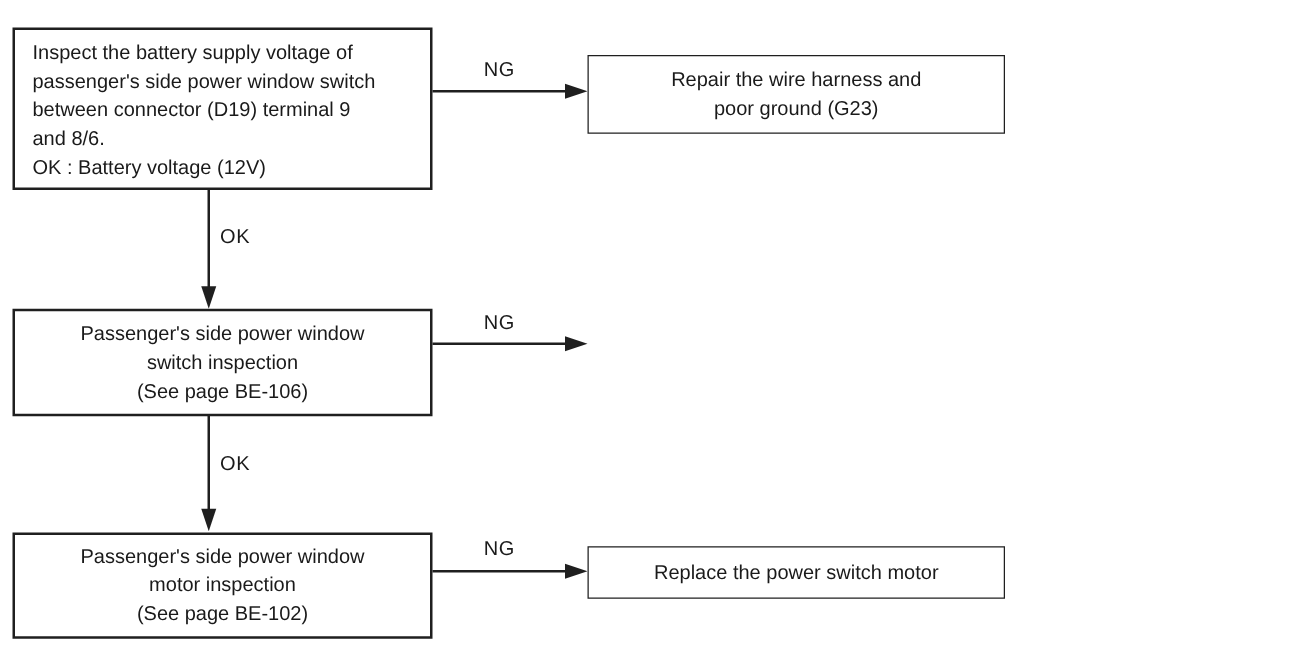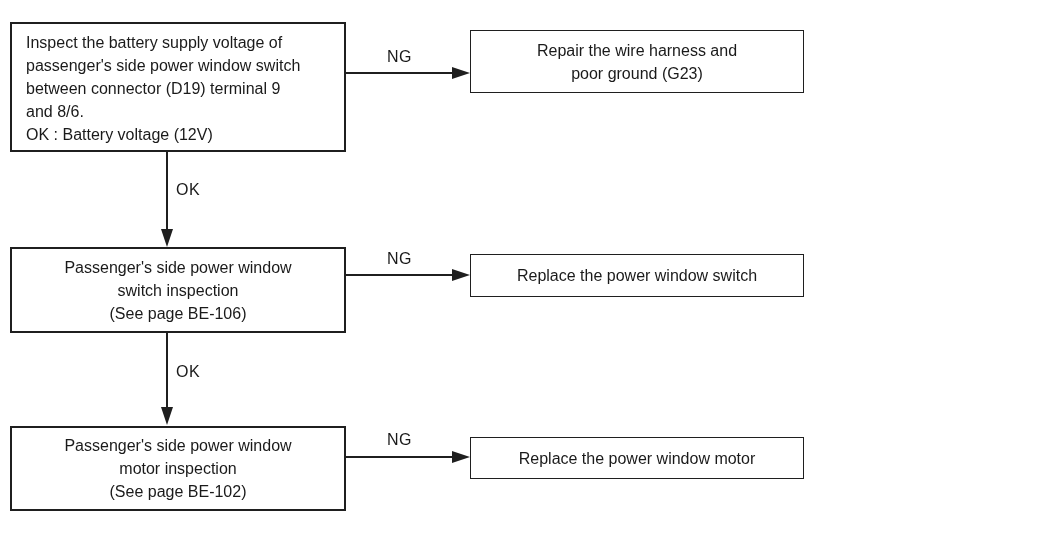--- a/index.html
+++ b/index.html
@@ -81,44 +81,43 @@
   <div class="node left-text" style="left:10px; top:22px; width:336px; height:130px;">Inspect the battery supply voltage of
 passenger's side power window switch
 between connector (D19) terminal 9
 and 8/6.
 OK : Battery voltage (12V)</div>
 
   <div class="hline" style="left:346px; top:72px; width:107px;"></div>
   <div class="arrow-right" style="left:452px; top:67px;"></div>
   <div class="edge-label" style="left:387px; top:48px;">NG</div>
 
-  <div class="node thin" style="left:470px; top:30px; width:334px; height:63px;">Repair the wire harness and
+  <div class="node thin" style="left:470px; top:44px; width:334px; height:63px;">Repair the wire harness and
 poor ground (G23)</div>
 
   <div class="vline" style="left:166px; top:152px; height:78px;"></div>
   <div class="arrow-down" style="left:161px; top:229px;"></div>
   <div class="edge-label" style="left:176px; top:181px;">OK</div>
 
   <div class="node" style="left:10px; top:247px; width:336px; height:86px;">Passenger's side power window
 switch inspection
 (See page BE-106)</div>
 
   <div class="hline" style="left:346px; top:274px; width:107px;"></div>
   <div class="arrow-right" style="left:452px; top:269px;"></div>
   <div class="edge-label" style="left:387px; top:250px;">NG</div>
 
-  <div class="node thin" style="left:470px; top:254px; width:334px; height:43px;">Replace the power window switch</div>
 
   <div class="vline" style="left:166px; top:332px; height:77px;"></div>
   <div class="arrow-down" style="left:161px; top:407px;"></div>
   <div class="edge-label" style="left:176px; top:363px;">OK</div>
 
   <div class="node" style="left:10px; top:426px; width:336px; height:85px;">Passenger's side power window
 motor inspection
 (See page BE-102)</div>
 
   <div class="hline" style="left:346px; top:456px; width:107px;"></div>
   <div class="arrow-right" style="left:452px; top:451px;"></div>
   <div class="edge-label" style="left:387px; top:431px;">NG</div>
 
-  <div class="node thin" style="left:470px; top:437px; width:334px; height:42px;">Replace the power window motor</div>
+  <div class="node thin" style="left:470px; top:437px; width:334px; height:42px;">Replace the power switch motor</div>
 
 </div>
 
 </body></html>

